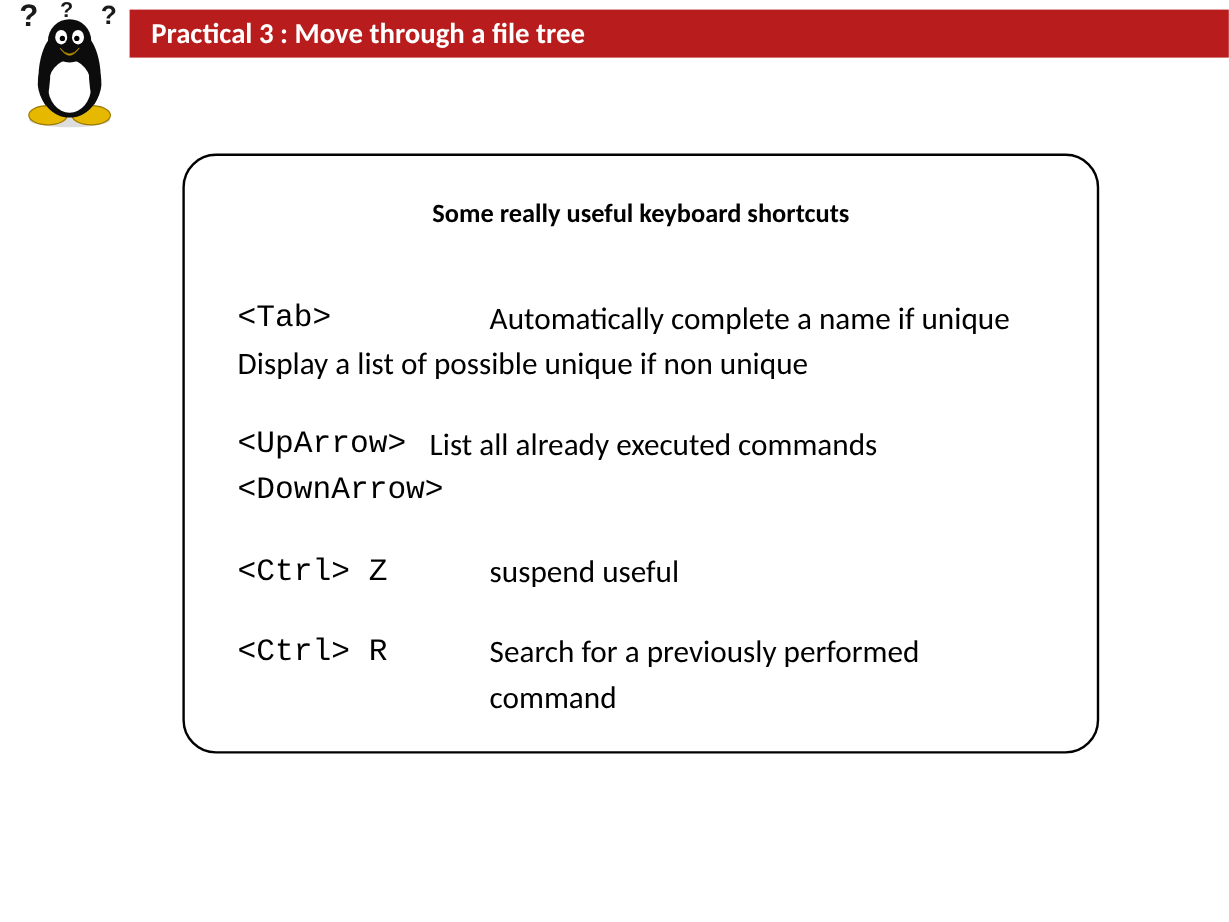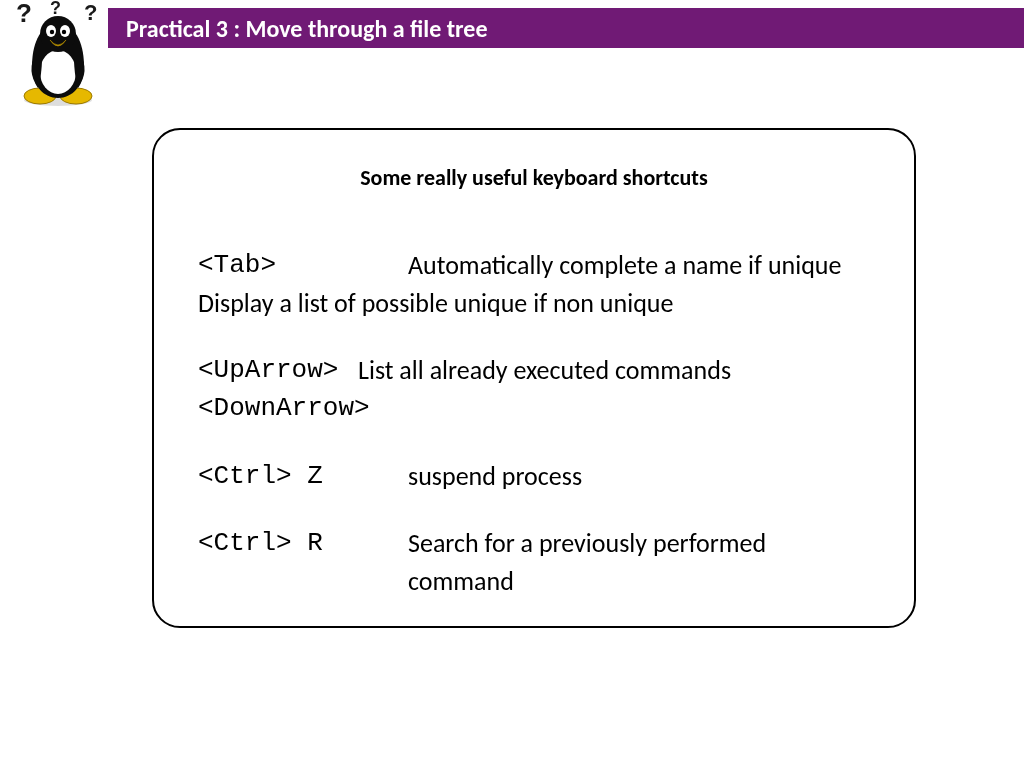--- a/index.html
+++ b/index.html
@@ -10,21 +10,21 @@
     font-family: Calibri, "Segoe UI", Arial, sans-serif;
     position: relative;
     overflow: hidden;
   }
   .header-bar {
     position: absolute;
     top: 8px;
     left: 108px;
     right: 0;
     height: 40px;
-    background: #701a75;
+    background: #b91c1c;
     color: #ffffff;
     font-size: 24px;
     font-weight: 700;
     display: flex;
     align-items: center;
     padding-left: 18px;
   }
   .mascot {
     position: absolute;
     top: 0px;
@@ -115,21 +115,21 @@
     </div>
     <div class="row">
       <span class="key-cell wide">&lt;DownArrow&gt;</span>
       <span class="desc-cell"></span>
     </div>
 
     <div class="gap"></div>
 
     <div class="row">
       <span class="key-cell">&lt;Ctrl&gt; Z</span>
-      <span class="desc-cell">suspend process</span>
+      <span class="desc-cell">suspend useful</span>
     </div>
 
     <div class="gap"></div>
 
     <div class="row">
       <span class="key-cell">&lt;Ctrl&gt; R</span>
       <span class="desc-cell">Search for a previously performed command</span>
     </div>
 
   </div>

